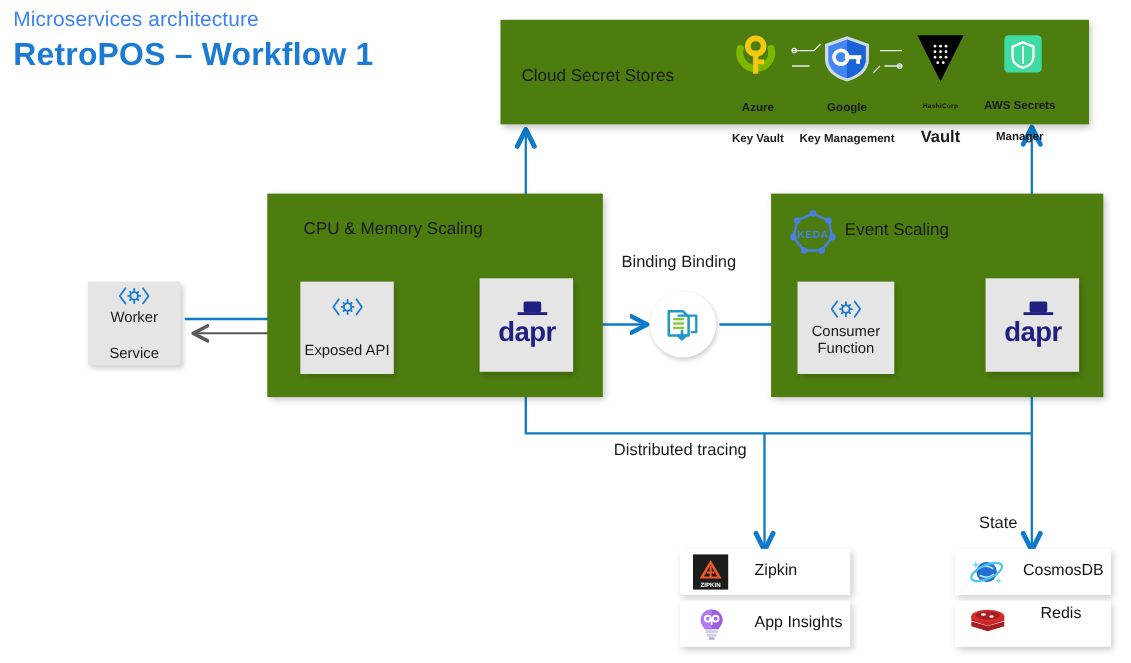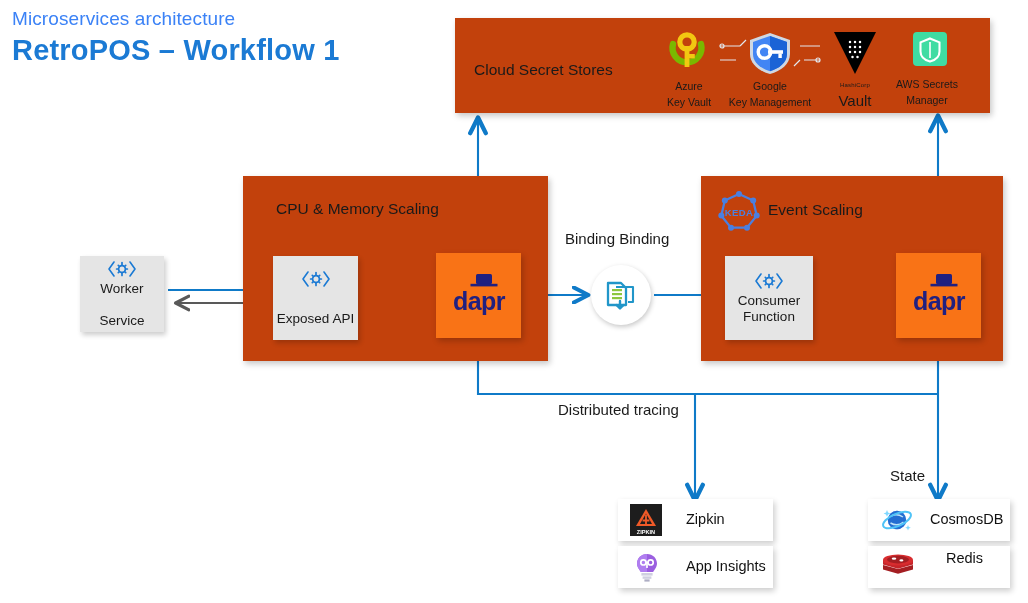--- a/index.html
+++ b/index.html
@@ -5,43 +5,43 @@
   html,body{margin:0;padding:0;background:#ffffff;}
   body{width:1028px;height:603px;position:relative;overflow:hidden;
        font-family:"Liberation Sans","DejaVu Sans",sans-serif;color:#1a1a1a;}
   .abs{position:absolute;}
 
   
   #title-sub{left:12px;top:8px;font-size:19px;color:#3b82f6;letter-spacing:.1px;}
   #title-main{left:12px;top:34px;font-size:29px;font-weight:bold;color:#1b7ad4;letter-spacing:.2px;}
 
   
-  .panel{background:#c2410c;box-shadow:2px 3px 6px rgba(0,0,0,.22);text-align:center;}
+  .panel{background:#4d7c0f;box-shadow:2px 3px 6px rgba(0,0,0,.22);text-align:center;}
   .panel-title{position:absolute;font-size:15.5px;color:#1a1a1a;white-space:nowrap;}
 
   
   .svc{background:#e5e5e5;box-shadow:2px 3px 5px rgba(0,0,0,.20);
        display:flex;flex-direction:column;align-items:center;justify-content:center;}
   .svc .lbl{font-size:13.5px;line-height:16px;text-align:center;color:#1a1a1a;margin-top:3px;}
 
   
-  .daprbox{background:#f97316;box-shadow:2px 3px 6px rgba(0,0,0,.22);
+  .daprbox{background:#e5e5e5;box-shadow:2px 3px 6px rgba(0,0,0,.22);
            display:flex;align-items:center;justify-content:center;}
 
   
   .storebox{background:#ffffff;box-shadow:2px 3px 6px rgba(0,0,0,.20);
             display:flex;align-items:center;}
   .storebox .slbl{font-size:14.5px;color:#111;}
 
   
   .flabel{font-size:15px;color:#1a1a1a;white-space:nowrap;}
 
   
   .logocell{position:absolute;text-align:center;}
-  .logocell .cap{font-size:10.5px;font-weight:normal;line-height:12px;color:#1a1a1a;margin-top:4px;}
+  .logocell .cap{font-size:10.5px;font-weight:bold;line-height:12px;color:#1a1a1a;margin-top:16px;}
 
   svg{display:block;overflow:visible;}
   #wires{position:absolute;left:0;top:0;width:1028px;height:603px;pointer-events:none;}
 </style>
 </head>
 <body>
 
 <svg id="wires">
   <defs>
     <marker id="ah-blue" markerWidth="9" markerHeight="9" refX="7.4" refY="4.5" orient="auto">

